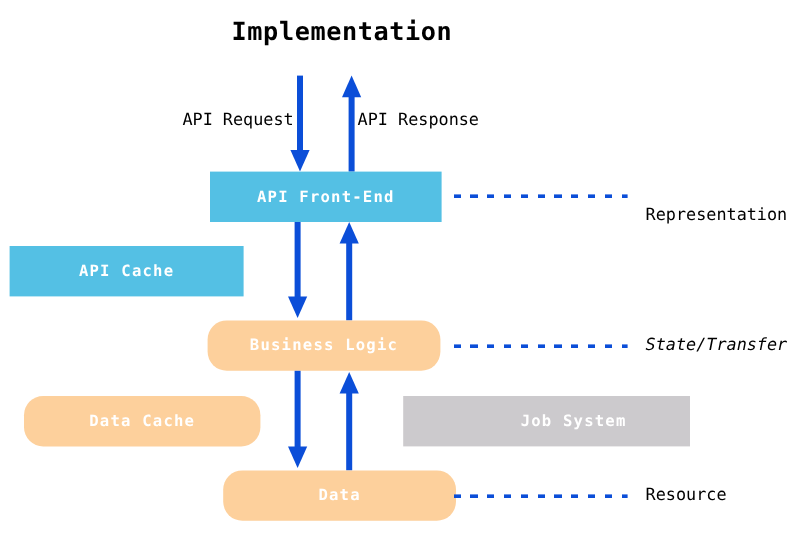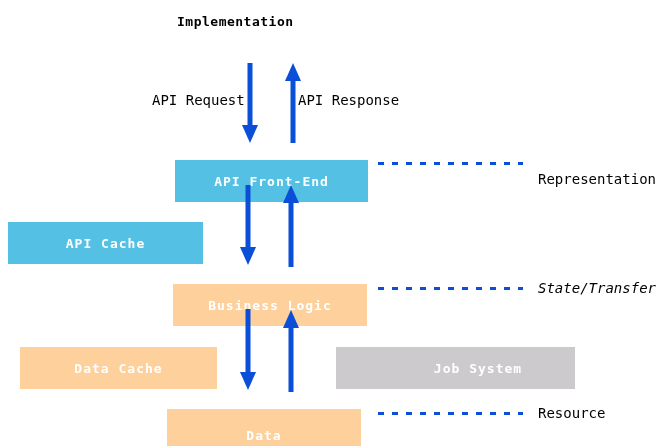--- a/index.html
+++ b/index.html
@@ -13,37 +13,37 @@
   html,body{margin:0;padding:0;background:#ffffff;}
   .canvas{
     position:relative;
     width:664px;height:446px;
     background:#ffffff;
     font-family:"DejaVu Sans Mono","Liberation Mono",monospace;
     overflow:hidden;
   }
   .title{
     position:absolute;left:177px;top:14px;width:200px;
-    text-align:left;
-    font-size:13px;font-weight:bold;color:var(--text);
+    text-align:right;
+    font-size:21px;font-weight:bold;color:var(--text);
     letter-spacing:0.5px;
   }
   .flow-label{
     position:absolute;
     font-size:14px;color:var(--text);
     white-space:nowrap;
   }
   .node{
     position:absolute;
     display:flex;align-items:center;justify-content:center;
     font-size:13px;font-weight:bold;color:var(--box-text);
-    letter-spacing:1px;white-space:nowrap;margin-top:17px;
+    letter-spacing:1px;white-space:nowrap;
   }
   .node.blue{background:var(--blue-box);}
-  .node.orange{background:var(--orange-box);}
+  .node.orange{background:var(--orange-box);border-radius:16px;}
   .node.gray{background:var(--gray-box);}
   .arrow{position:absolute;width:16px;}
   .a-line{
     position:absolute;left:50%;transform:translateX(-50%);
     width:5px;background:var(--arrow);
   }
   .a-head{
     position:absolute;left:50%;transform:translateX(-50%);
     width:0;height:0;
     border-left:8px solid transparent;
@@ -105,17 +105,17 @@
 
   <div class="arrow arrow-down" style="left:240px;top:309px;height:81px;">
     <div class="a-line"></div>
     <div class="a-head"></div>
   </div>
   <div class="arrow arrow-up" style="left:283px;top:310px;height:82px;">
     <div class="a-line"></div>
     <div class="a-head"></div>
   </div>
 
-  <div class="node orange" style="left:167px;top:392px;width:194px;height:52px;">Data</div>
+  <div class="node orange" style="left:186px;top:392px;width:194px;height:42px;">Data</div>
   <div class="dash-line" style="top:412px;"></div>
   <div class="layer-label" style="top:405px;">Resource</div>
 
 </div>
 
 </body></html>

